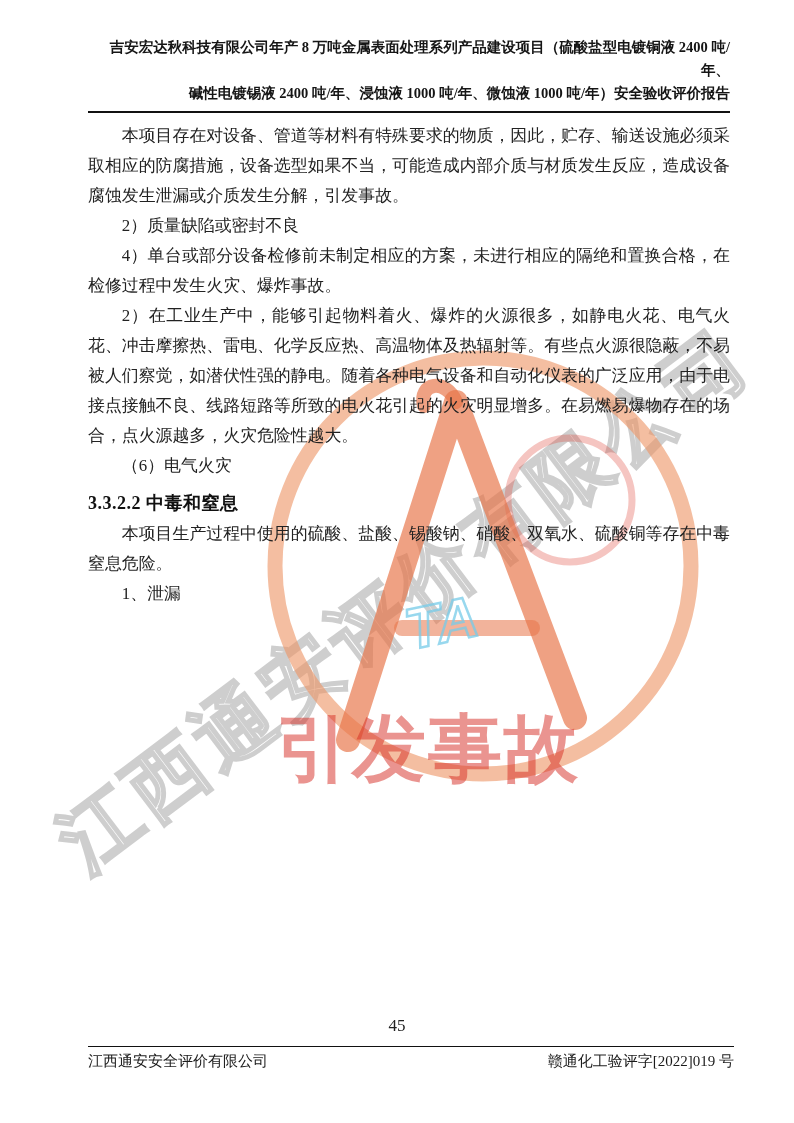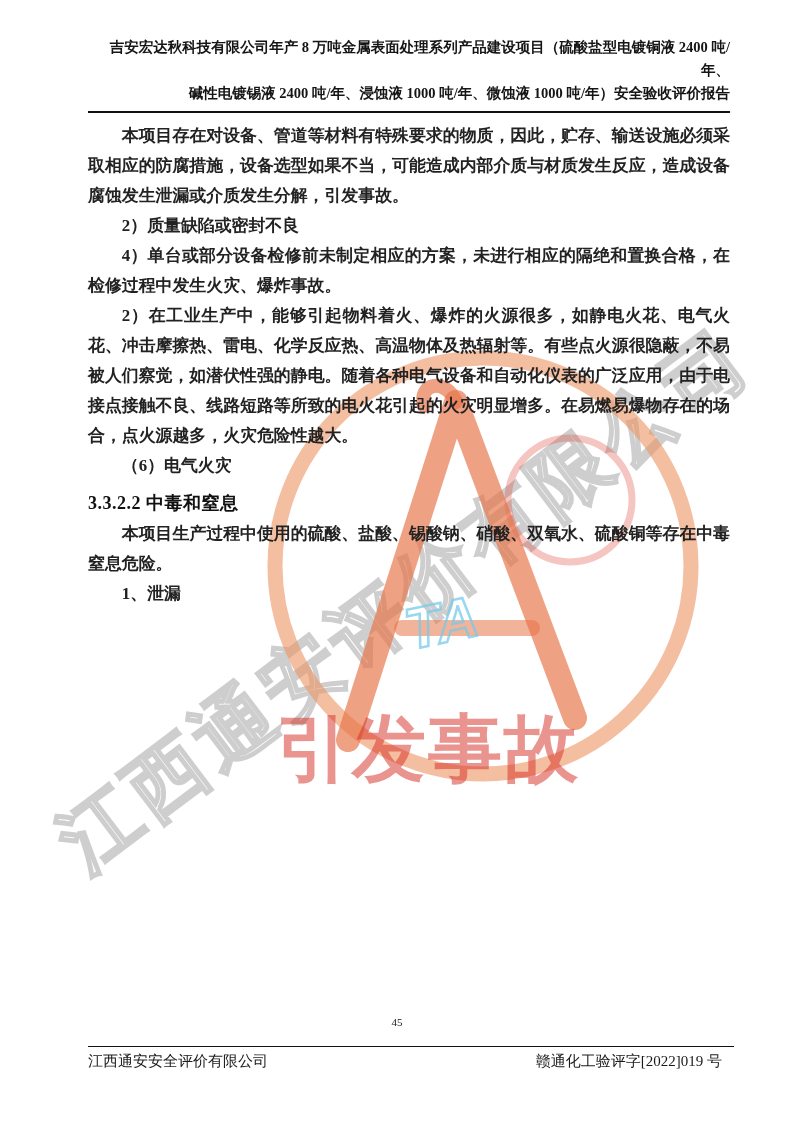--- a/index.html
+++ b/index.html
@@ -40,38 +40,37 @@
     color:#151515;
   }
   .hdr-rule{border:none;border-top:2px solid #111;margin:6px 0 0 0;}
   .body-text{margin-top:8px;}
   .body-text p{
     margin:0;
     font-size:16.9px;line-height:30px;
     text-align:justify;
     text-indent:2em;
     color:#222;
-    font-weight:bold;
   }
   .sec-heading{
     margin:10px 0 4px 0;
     font-size:18px;font-weight:bold;color:#111;
     letter-spacing:0.5px;
   }
   
   .pagenum{
     position:absolute;left:0;right:0;top:1016px;z-index:1;
-    text-align:center;font-size:11px;color:#222;
+    text-align:center;font-size:17px;color:#222;
   }
   .ftr-rule{
     position:absolute;left:88px;right:60px;top:1046px;z-index:1;
     border:none;border-top:1.5px solid #111;margin:0;
   }
   .ftr{
-    position:absolute;left:88px;right:72px;top:1052px;z-index:1;
+    position:absolute;left:88px;right:60px;top:1052px;z-index:1;
     display:flex;justify-content:space-between;
     font-size:15px;color:#1a1a1a;
   }
 </style>
 </head>
 <body>
 
 <div class="page">
 
   <div class="wm-layer">

